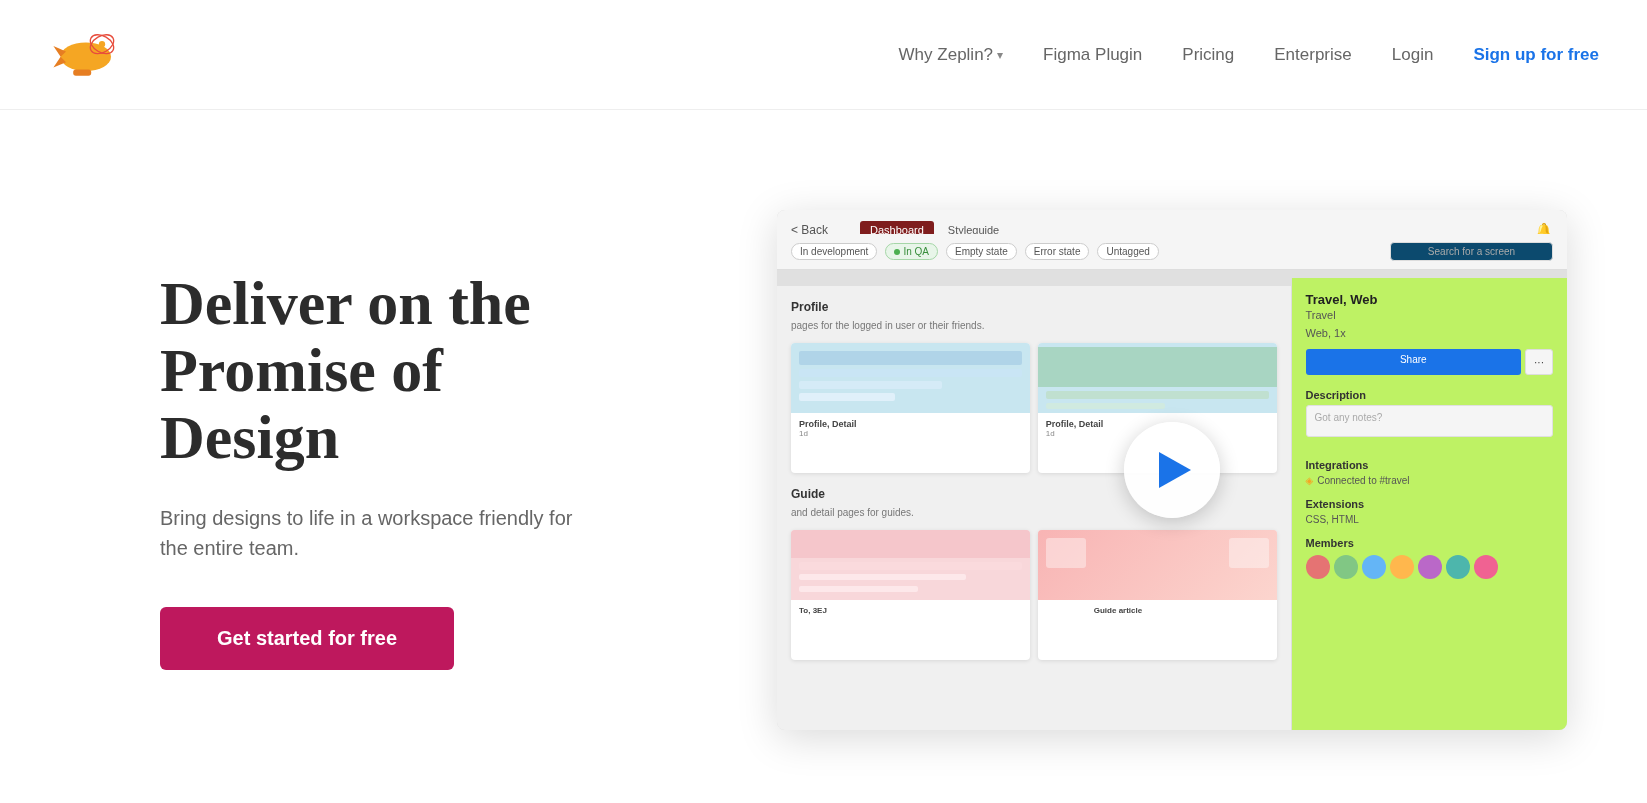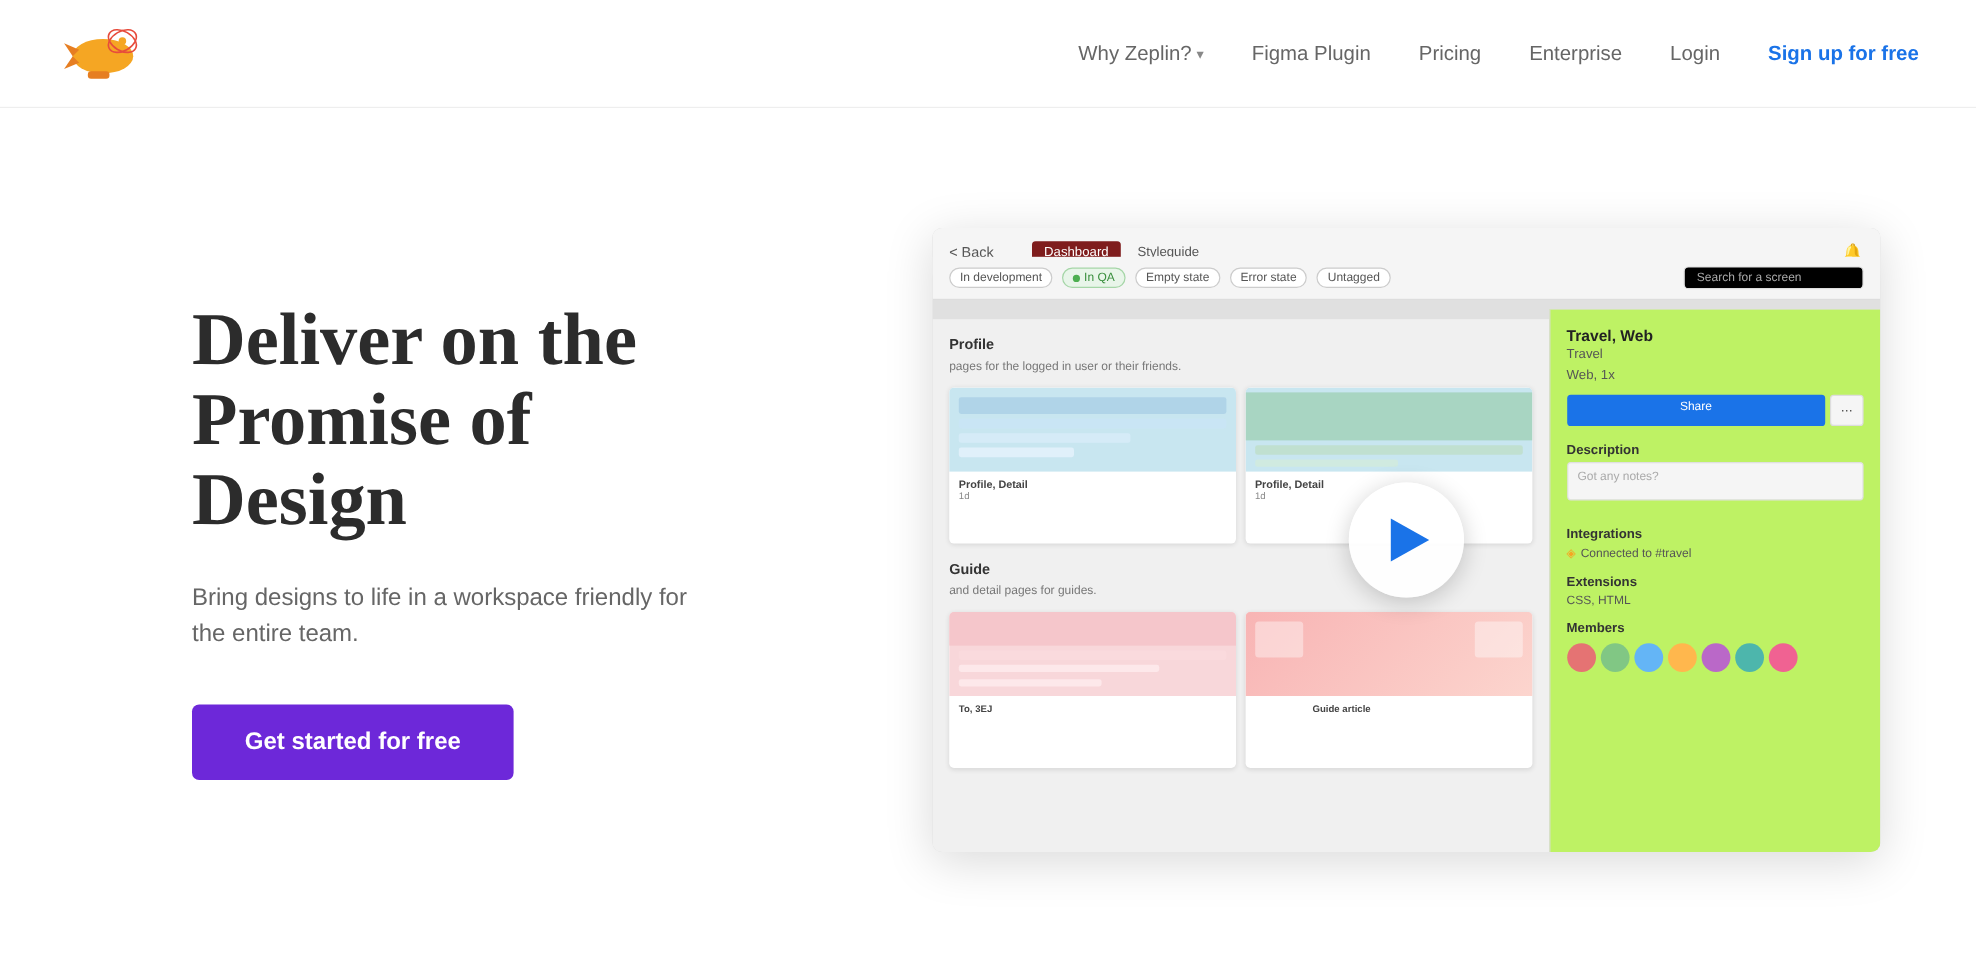--- a/index.html
+++ b/index.html
@@ -4,21 +4,21 @@
   <style>
     * { margin: 0; padding: 0; box-sizing: border-box; }
     body { font-family: -apple-system, BlinkMacSystemFont, 'Segoe UI', sans-serif; background: #fff; color: #333; overflow-x: hidden; }
 
     
     header {
       display: flex;
       align-items: center;
       justify-content: space-between;
       padding: 0 48px;
-      height: 90px;
+      height: 110px;
       border-bottom: 1px solid #eee;
       background: #fff;
     }
     .logo-wrap {
       display: flex;
       align-items: center;
     }
     .logo-svg {
       width: 72px;
       height: 56px;
@@ -73,25 +73,25 @@
       font-family: Georgia, 'Times New Roman', serif;
     }
     .hero-subtitle {
       font-size: 20px;
       color: #666;
       line-height: 1.5;
       margin-bottom: 44px;
     }
     .cta-button {
       display: inline-block;
-      background: #6d28d9;
+      background: #be185d;
       color: #fff;
       font-size: 20px;
       font-weight: 600;
-      padding: 20px 44px;
+      padding: 20px 57px;
       border-radius: 6px;
       text-decoration: none;
       cursor: pointer;
       border: none;
     }
 
     
     .hero-right {
       flex: 1;
       max-width: 790px;
@@ -191,27 +191,28 @@
     }
     .app-tag.green::before {
       content: '';
       width: 6px; height: 6px;
       border-radius: 50%;
       background: #4caf50;
       display: inline-block;
     }
     .app-search {
       margin-left: auto;
-      background: #000000;
+      background: #0c4a6e;
       border: 1px solid #ddd;
       border-radius: 4px;
       font-size: 10px;
       color: #aaa;
       padding: 3px 10px;
-      width: 150px;
+      width: 163px;
+      text-align: center;
     }
 
     
     .app-main {
       position: absolute;
       top: 76px; left: 0;
       width: 65%;
       bottom: 0;
       background: #f0f0f0;
       padding: 14px;

